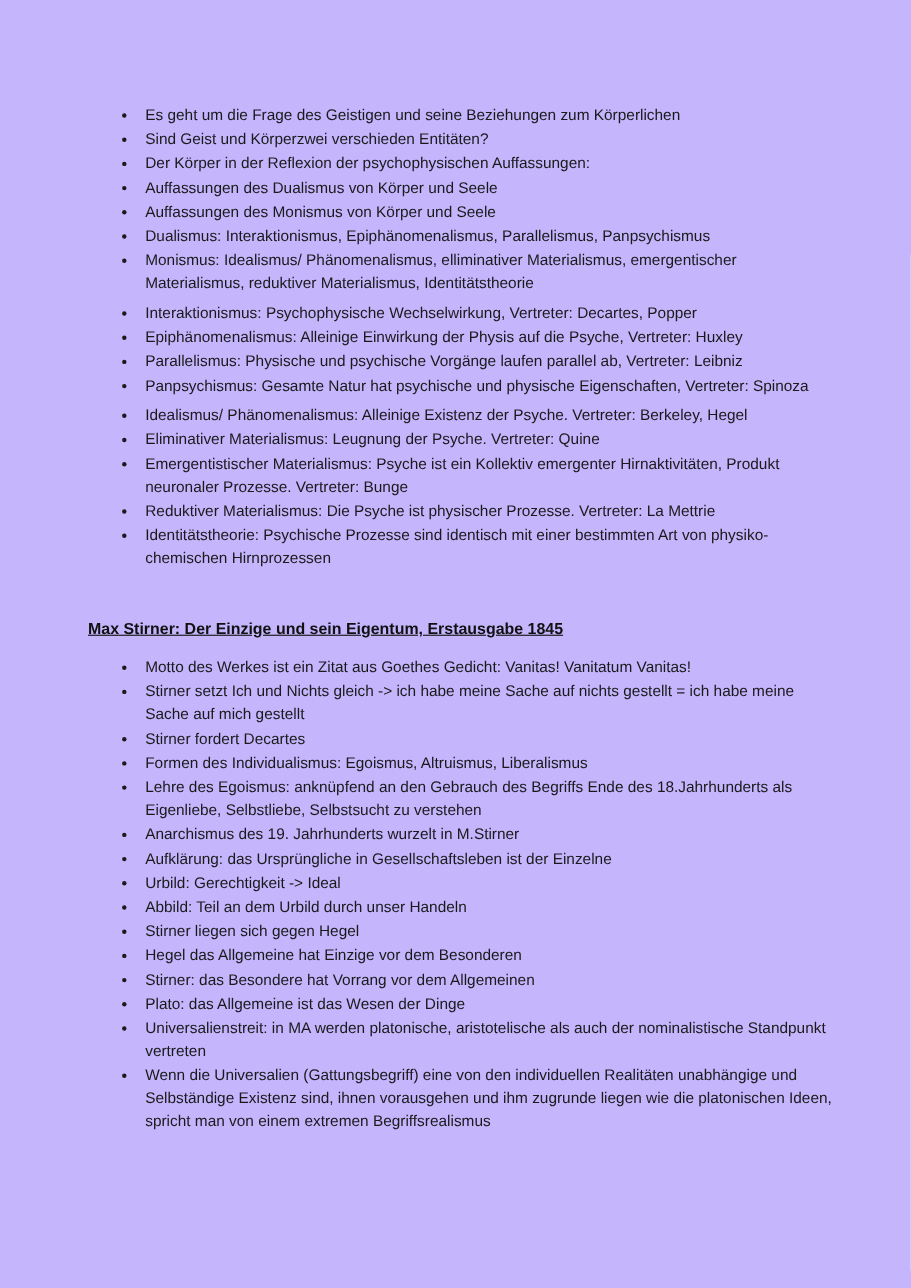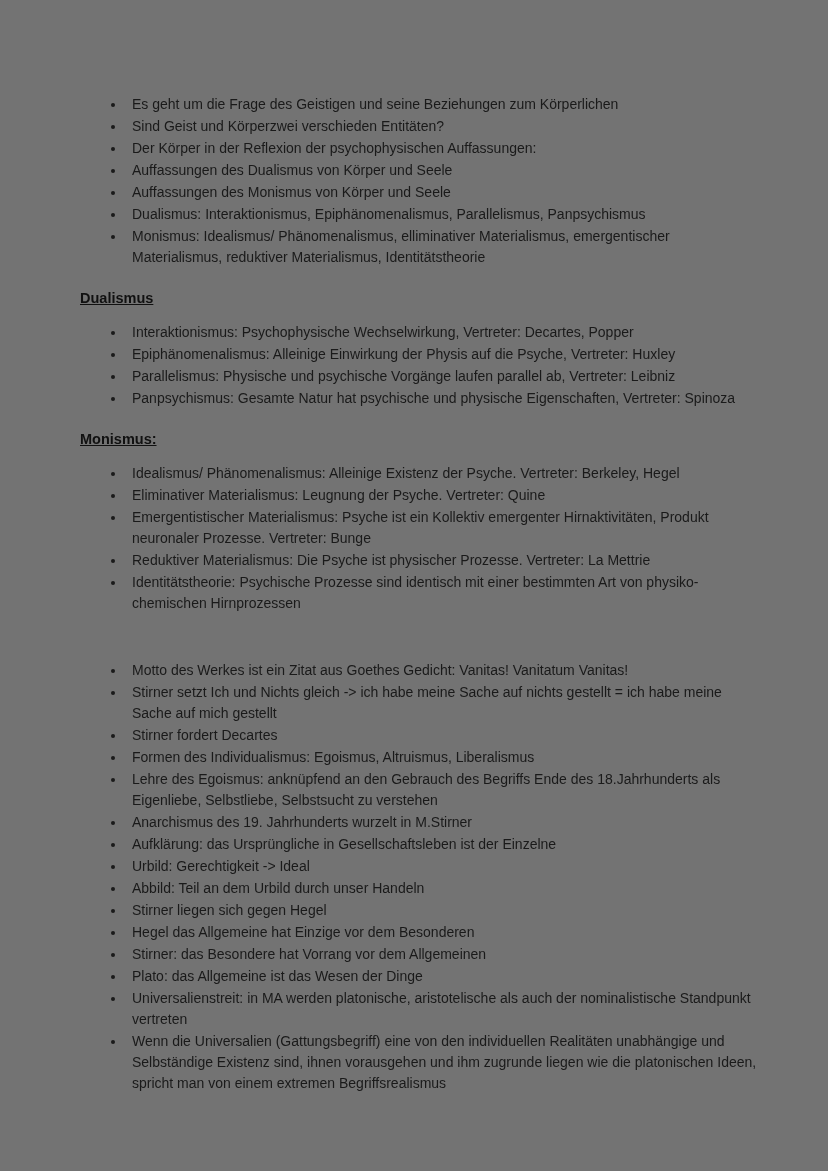--- a/index.html
+++ b/index.html
@@ -12,21 +12,21 @@
     height: 1171px;
     font-family: "Liberation Sans", "DejaVu Sans", sans-serif;
     color: #1a1a1a;
     overflow: hidden;
   }
   .page {
     box-sizing: border-box;
     width: 828px;
     height: 1171px;
     padding: 94px 66px 40px 80px;
-    background: #737373;
+    background: #c4b5fd;
   }
   .doc-section {
     margin: 0;
   }
   .heading {
     font-size: 14.5px;
     font-weight: bold;
     text-decoration: underline;
     margin: 22px 0 16px 0;
     color: #111111;
@@ -58,39 +58,38 @@
           <li>Es geht um die Frage des Geistigen und seine Beziehungen zum Körperlichen</li>
           <li>Sind Geist und Körperzwei verschieden Entitäten?</li>
           <li>Der Körper in der Reflexion der psychophysischen Auffassungen:</li>
           <li>Auffassungen des Dualismus von Körper und Seele</li>
           <li>Auffassungen des Monismus von Körper und Seele</li>
           <li>Dualismus: Interaktionismus, Epiphänomenalismus, Parallelismus, Panpsychismus</li>
           <li>Monismus: Idealismus/ Phänomenalismus, elliminativer Materialismus, emergentischer Materialismus, reduktiver Materialismus, Identitätstheorie</li>
         </ul>
       </section>
       <section class="doc-section">
-        <h2 class="heading">Dualismus</h2>
         <ul class="bullets">
           <li>Interaktionismus: Psychophysische Wechselwirkung, Vertreter: Decartes, Popper</li>
           <li>Epiphänomenalismus: Alleinige Einwirkung der Physis auf die Psyche, Vertreter: Huxley</li>
           <li>Parallelismus: Physische und psychische Vorgänge laufen parallel ab, Vertreter: Leibniz</li>
           <li>Panpsychismus: Gesamte Natur hat psychische und physische Eigenschaften, Vertreter: Spinoza</li>
         </ul>
       </section>
       <section class="doc-section">
-        <h2 class="heading">Monismus:</h2>
         <ul class="bullets">
           <li>Idealismus/ Phänomenalismus: Alleinige Existenz der Psyche. Vertreter: Berkeley, Hegel</li>
           <li>Eliminativer Materialismus: Leugnung der Psyche. Vertreter: Quine</li>
           <li>Emergentistischer Materialismus: Psyche ist ein Kollektiv emergenter Hirnaktivitäten, Produkt neuronaler Prozesse. Vertreter: Bunge</li>
           <li>Reduktiver Materialismus: Die Psyche ist physischer Prozesse. Vertreter: La Mettrie</li>
           <li>Identitätstheorie: Psychische Prozesse sind identisch mit einer bestimmten Art von physiko-chemischen Hirnprozessen</li>
         </ul>
       </section>
       <section class="doc-section gap-before">
+        <h2 class="heading">Max Stirner: Der Einzige und sein Eigentum, Erstausgabe 1845</h2>
         <ul class="bullets">
           <li>Motto des Werkes ist ein Zitat aus Goethes Gedicht: Vanitas! Vanitatum Vanitas!</li>
           <li>Stirner setzt Ich und Nichts gleich -&gt; ich habe meine Sache auf nichts gestellt = ich habe meine Sache auf mich gestellt</li>
           <li>Stirner fordert Decartes</li>
           <li>Formen des Individualismus: Egoismus, Altruismus, Liberalismus</li>
           <li>Lehre des Egoismus: anknüpfend an den Gebrauch des Begriffs Ende des 18.Jahrhunderts als Eigenliebe, Selbstliebe, Selbstsucht zu verstehen</li>
           <li>Anarchismus des 19. Jahrhunderts wurzelt in M.Stirner</li>
           <li>Aufklärung: das Ursprüngliche in Gesellschaftsleben ist der Einzelne</li>
           <li>Urbild: Gerechtigkeit -&gt; Ideal</li>
           <li>Abbild: Teil an dem Urbild durch unser Handeln</li>

